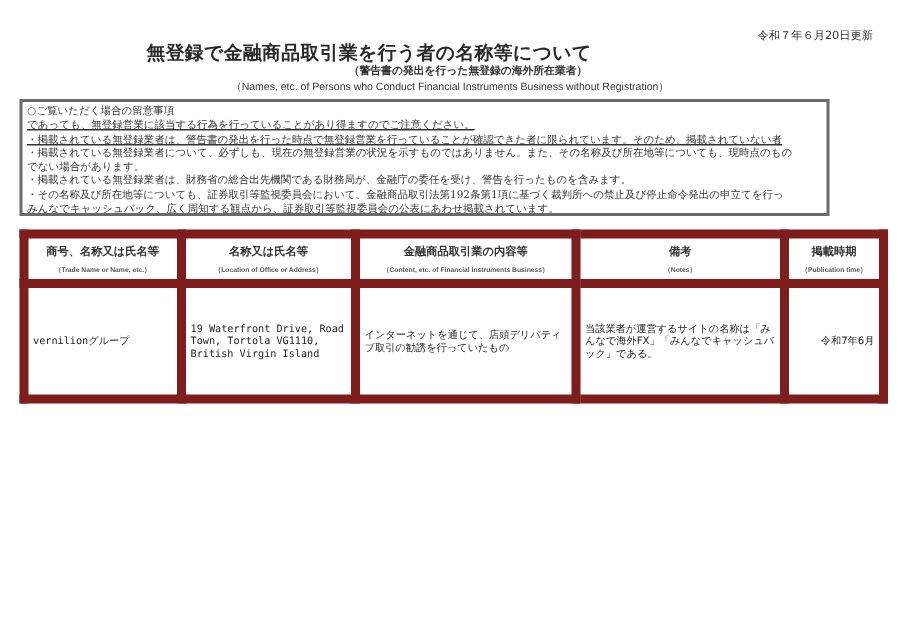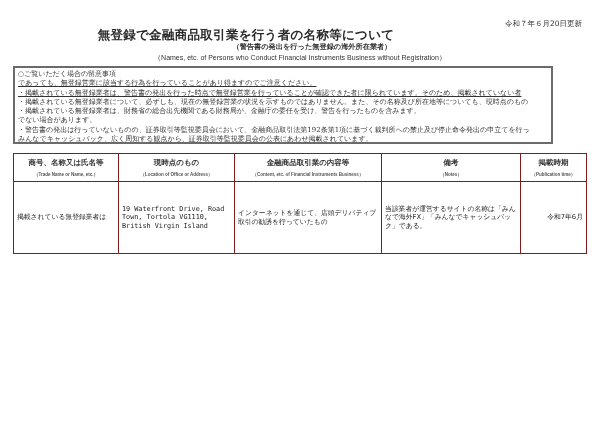--- a/index.html
+++ b/index.html
@@ -13,21 +13,21 @@
   .entitle { position: absolute; left: 0; width: 600px; top: 53px; text-align: center;
              font-size: 7px; color: #333; font-family: "Liberation Sans", sans-serif; }
   .notice { position: absolute; left: 13px; top: 66px; width: 540px; height: 78px;
             border: 2px solid #6b6b6b; border-left-width: 2px; box-sizing: border-box;
             padding: 2px 3px; font-family: "DejaVu Serif", serif; font-size: 7px;
             line-height: 9.3px; color: #333; overflow: hidden; }
   .notice .line { white-space: nowrap; overflow: hidden; }
   .notice .ul { text-decoration: underline; }
   table.list { position: absolute; left: 13px; top: 153px; width: 573px;
                border-collapse: collapse; table-layout: fixed; }
-  table.list th, table.list td { border: 1px solid #7f1d1d; }
+  table.list th, table.list td { border: 6px solid #7f1d1d; }
   table.list th { height: 27px; text-align: center; vertical-align: middle; padding: 0; }
   th .jp { display: block; font-size: 7.5px; font-weight: bold; color: #333; }
   th .en { display: block; font-size: 4.5px; color: #555; margin-top: 4px;
            font-family: "Liberation Sans", sans-serif; }
   table.list td { vertical-align: middle; font-size: 6.8px; line-height: 8.2px;
                   padding: 0 3px; color: #222; }
   td.name, td.addr { font-family: "DejaVu Sans Mono", monospace; font-size: 6.8px; }
   td.pub { text-align: right; }
   tr.row1 td { height: 71px; }
   tr.row2 td { height: 70px; }
@@ -38,60 +38,60 @@
 <div class="updated">令和７年６月20日更新</div>
 <div class="title">無登録で金融商品取引業を行う者の名称等について</div>
 <div class="subtitle">（警告書の発出を行った無登録の海外所在業者）</div>
 <div class="entitle">（Names, etc. of Persons who Conduct Financial Instruments Business without Registration）</div>
 
 <div class="notice">
   <div class="line">○ご覧いただく場合の留意事項</div>
   <div class="line ul">であっても、無登録営業に該当する行為を行っていることがあり得ますのでご注意ください。</div>
   <div class="line ul">・掲載されている無登録業者は、警告書の発出を行った時点で無登録営業を行っていることが確認できた者に限られています。そのため、掲載されていない者</div>
   <div class="line">・掲載されている無登録業者について、必ずしも、現在の無登録営業の状況を示すものではありません。また、その名称及び所在地等についても、現時点のもの</div>
+  <div class="line">でない場合があります。</div>
   <div class="line">・掲載されている無登録業者は、財務省の総合出先機関である財務局が、金融庁の委任を受け、警告を行ったものを含みます。</div>
-  <div class="line">でない場合があります。</div>
-  <div class="line">・警告書の発出は行っていないものの、証券取引等監視委員会において、金融商品取引法第192条第1項に基づく裁判所への禁止及び停止命令発出の申立てを行っ</div>
+  <div class="line">・その名称及び所在地等についても、証券取引等監視委員会において、金融商品取引法第192条第1項に基づく裁判所への禁止及び停止命令発出の申立てを行っ</div>
   <div class="line">みんなでキャッシュバック、広く周知する観点から、証券取引等監視委員会の公表にあわせ掲載されています。</div>
 </div>
 
 <table class="list">
   <colgroup>
     <col style="width:105px">
       <col style="width:116px">
       <col style="width:147px">
       <col style="width:139px">
       <col style="width:66px">
   </colgroup>
   <thead>
     <tr>
       <th>
         <span class="jp">商号、名称又は氏名等</span>
         <span class="en">（Trade Name or Name, etc.）</span>
       </th>
       <th>
-        <span class="jp">現時点のもの</span>
+        <span class="jp">名称又は氏名等</span>
         <span class="en">（Location of Office or Address）</span>
       </th>
       <th>
         <span class="jp">金融商品取引業の内容等</span>
         <span class="en">（Content, etc. of Financial Instruments Business）</span>
       </th>
       <th>
         <span class="jp">備考</span>
         <span class="en">（Notes）</span>
       </th>
       <th>
         <span class="jp">掲載時期</span>
         <span class="en">（Publication time）</span>
       </th>
     </tr>
   </thead>
   <tbody>
     <tr class="row1">
-      <td class="name">掲載されている無登録業者は</td>
+      <td class="name">vernilionグループ</td>
       <td class="addr">19 Waterfront Drive, Road Town, Tortola VG1110, British Virgin Island</td>
       <td class="content">インターネットを通じて、店頭デリバティブ取引の勧誘を行っていたもの</td>
       <td class="notes">当該業者が運営するサイトの名称は「みんなで海外FX」「みんなでキャッシュバック」である。</td>
       <td class="pub">令和7年6月</td>
     </tr>
   </tbody>
 </table>
 
 </body></html>

